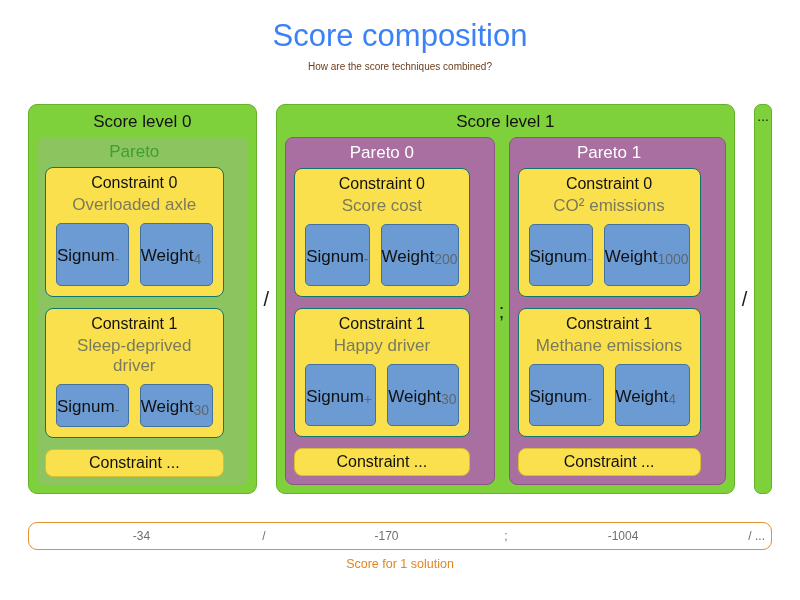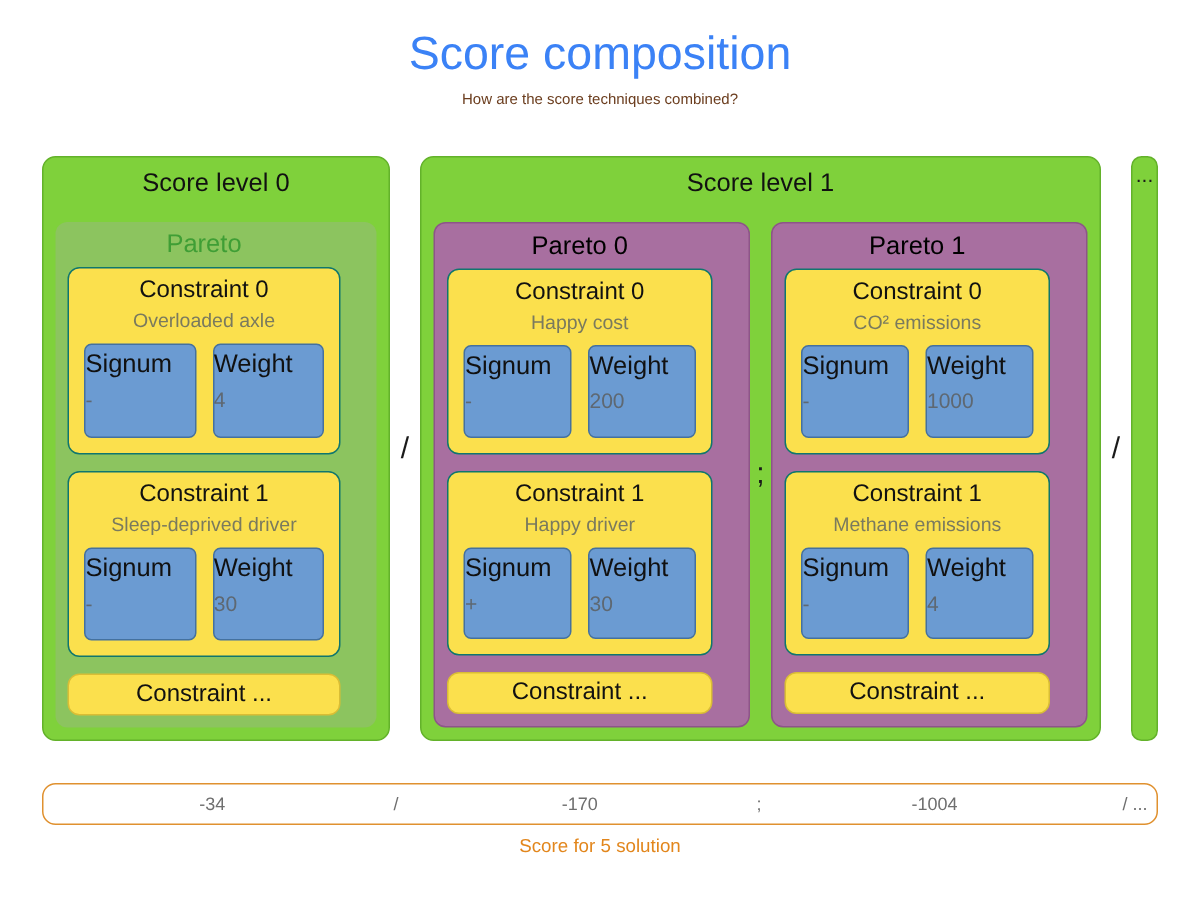--- a/index.html
+++ b/index.html
@@ -37,21 +37,21 @@
     flex-direction: column;
     box-sizing: border-box;
     padding: 4px 8px 8px 8px;
   }
   .level0 { width: 232px; }
   .level1 { flex: 1; }
   .level-label {
     text-align: center;
     font-size: 17px;
     color: #111111;
-    padding: 3px 0 16px 0;
+    padding: 3px 0 5px 0;
   }
   .sep {
     align-self: center;
     width: 20px;
     text-align: center;
     font-size: 20px;
     color: #1a1a1a;
   }
   .sep-semicolon { width: 14px; }
   .pareto {
@@ -69,21 +69,21 @@
     background: #a86fa0;
     border: 1px solid #8d5588;
   }
   .pareto-row {
     display: flex;
     flex: 1;
   }
   .pareto-label {
     text-align: center;
     font-size: 17px;
-    color: #000000;
+    color: #ffffff;
     padding: 3px 0 5px 0;
   }
   .pareto-green .pareto-label { color: #3f9e35; }
   .constraint {
     background: #fbe04d;
     border: 1px solid #0f766e;
     border-radius: 8px;
     padding: 4px 10px 10px 10px;
     margin-bottom: 11px;
     flex: 1;
@@ -92,37 +92,37 @@
     box-sizing: border-box;
   }
   .constraint-title {
     text-align: center;
     font-size: 16px;
     color: #111111;
     padding: 2px 0 3px 0;
   }
   .constraint-name {
     text-align: center;
-    font-size: 13px;
+    font-size: 17px;
     color: #7a7a5e;
     margin-bottom: 8px;
   }
   .sw-row {
     display: flex;
     gap: 11px;
     flex: 1;
   }
   .sw-box {
     flex: 1;
     background: #6b9bd2;
     border: 1px solid #44719f;
     border-radius: 5px;
     display: flex;
-    flex-direction: column;
-    align-items: flex-start;
+    flex-direction: row;
+    align-items: center;
     padding-top: 3px;
     box-sizing: border-box;
   }
   .sw-label {
     font-size: 17px;
     color: #111111;
   }
   .sw-value {
     font-size: 14px;
     color: #5e6872;
@@ -230,21 +230,21 @@
 
   <div class="level level1">
     <div class="level-label">Score level 1</div>
     <div class="pareto-row">
 
       <div class="pareto pareto-purple">
         <div class="pareto-label">Pareto 0</div>
 
         <div class="constraint">
           <div class="constraint-title">Constraint 0</div>
-          <div class="constraint-name">Happy cost</div>
+          <div class="constraint-name">Score cost</div>
           <div class="sw-row">
             <div class="sw-box">
               <div class="sw-label">Signum</div>
               <div class="sw-value">-</div>
             </div>
             <div class="sw-box">
               <div class="sw-label">Weight</div>
               <div class="sw-value">200</div>
             </div>
           </div>
@@ -319,13 +319,13 @@
 
 <div class="score-bar">
   <span class="sb sb-0">-34</span>
   <span class="sb sb-sep1">/</span>
   <span class="sb sb-2">-170</span>
   <span class="sb sb-sep2">;</span>
   <span class="sb sb-4">-1004</span>
   <span class="sb sb-5">/ ...</span>
 </div>
 
-<div class="score-caption">Score for 5 solution</div>
+<div class="score-caption">Score for 1 solution</div>
 
 </body></html>

